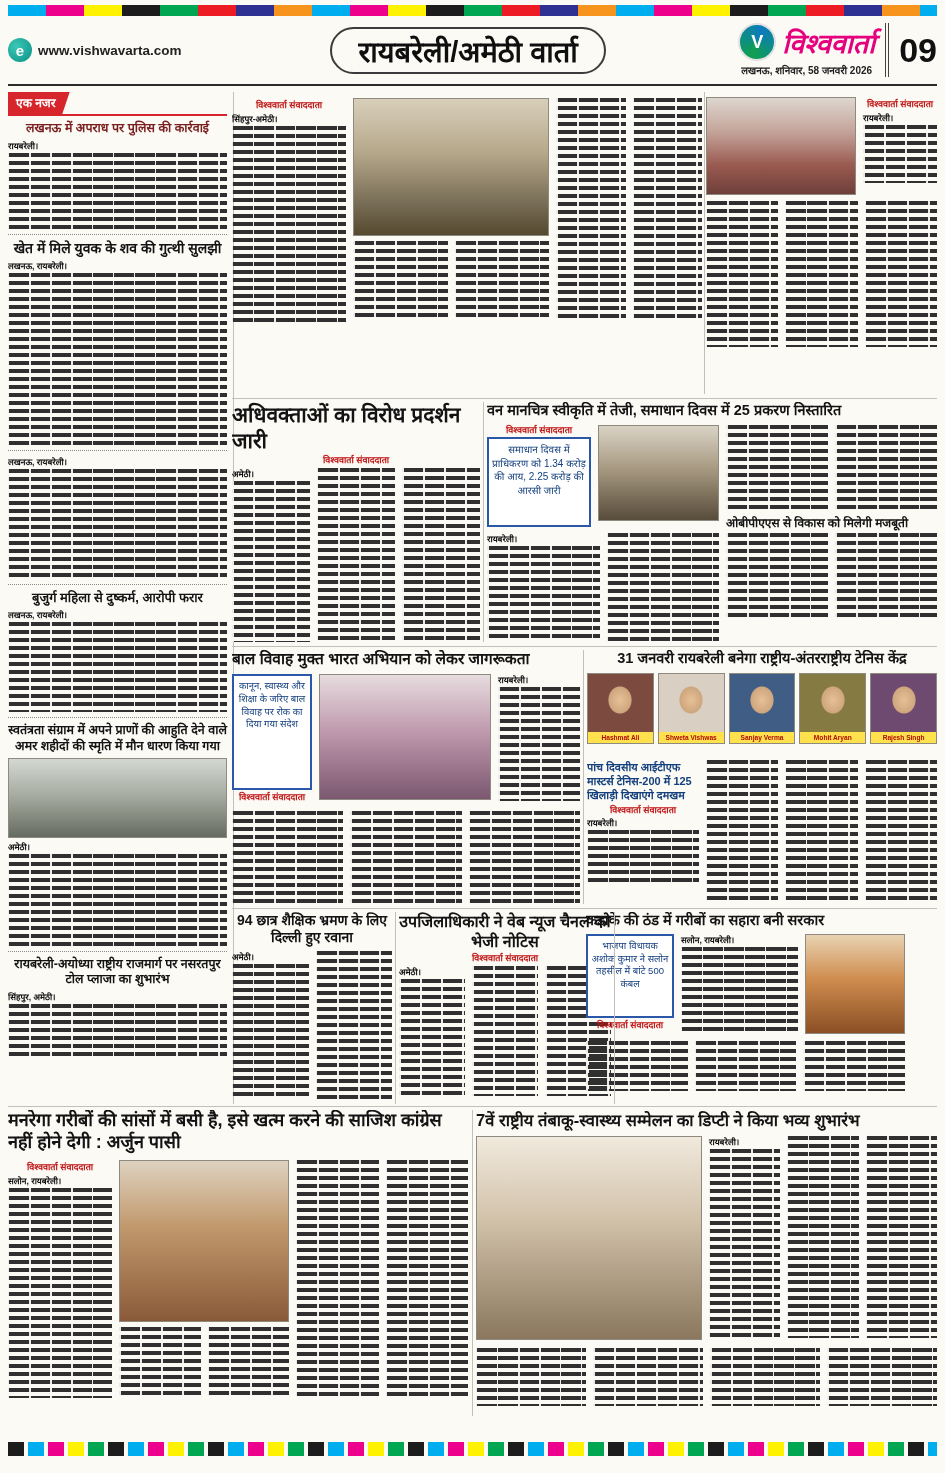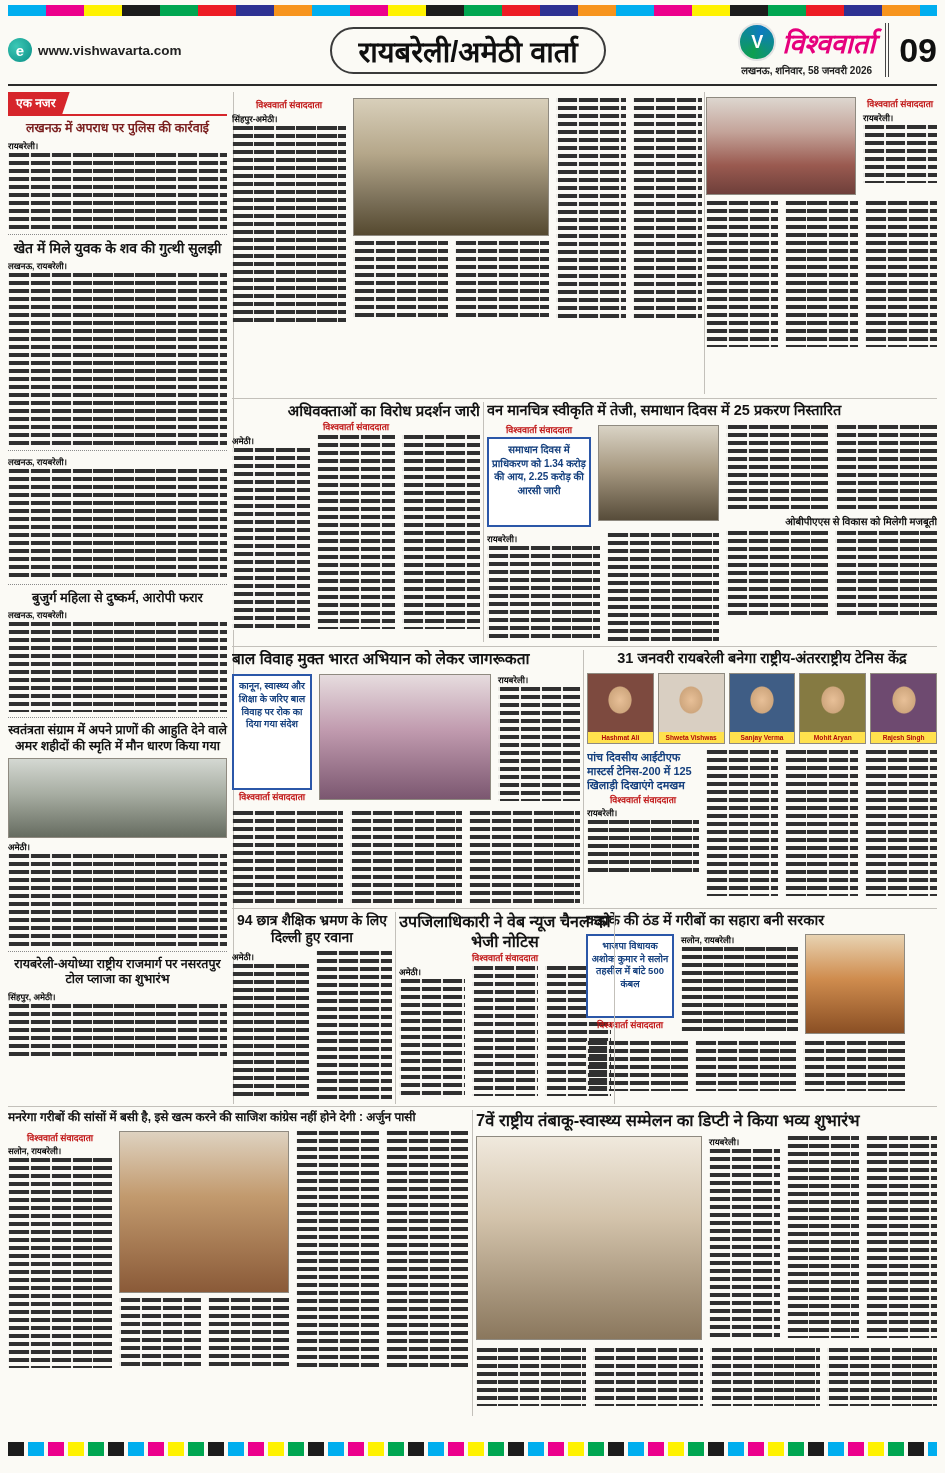--- a/index.html
+++ b/index.html
@@ -13,21 +13,21 @@
   .vline{position:absolute;width:1px;background:#c3c0ba}
   .hl{font-weight:bold;color:#131313;line-height:1.22;margin:0}
   .byline{color:#c01414;font-weight:bold;font-size:9px;text-align:center;margin:2px 0;line-height:1.2}
   .dateline{font-size:8.5px;font-weight:bold;color:#101010;display:block;margin-bottom:2px}
   .sim{background:
     repeating-linear-gradient(90deg,rgba(251,250,245,.92) 0 1.5px,rgba(251,250,245,0) 1.5px 21px),
     repeating-linear-gradient(180deg,#303030 0 4px,transparent 4px 8px)}
   .cols{display:flex;gap:7px}
   .col{flex:1}
   .photo{border:1px solid #8f8a80}
-  .infobox{border:2px solid #2b57a8;color:#15407e;font-weight:bold;text-align:center;padding:4px 3px;line-height:1.35;background:#fff}
+  .infobox{border:2px solid #2b57a8;color:#15407e;font-weight:normal;text-align:center;padding:4px 3px;line-height:1.35;background:#fff}
   .subhead{font-weight:bold;color:#131313;line-height:1.2}
   .caption-blue{color:#15407e;font-weight:bold;line-height:1.3}
   
   .elogo{width:24px;height:24px;border-radius:50%;background:radial-gradient(circle at 35% 35%,#3cc8b6,#0a8f86);color:#fff;font-weight:bold;font-size:15px;display:flex;align-items:center;justify-content:center;flex:none}
   .pill{border:2.5px solid #3b3b3b;border-radius:28px;padding:2px 26px;font-size:29px;font-weight:bold;color:#0f0f0f;white-space:nowrap}
   .vlogo{width:34px;height:34px;border-radius:50%;background:conic-gradient(from 200deg,#0f9f4f,#0c7bbf,#0f9f4f);color:#fff;font-weight:bold;font-size:18px;display:flex;align-items:center;justify-content:center;border:2px solid #e2e2e2;flex:none}
   .brand{color:#e6007d;font-size:27px;font-weight:bold;font-style:italic;white-space:nowrap}
   .edition{font-size:10px;font-weight:bold;color:#222;margin-top:2px;white-space:nowrap}
   .dbl{width:2px;height:54px;border-left:1.5px solid #444;border-right:1.5px solid #444;display:inline-block}
   .pnum{font-size:34px;font-weight:bold;color:#101010}
@@ -138,21 +138,21 @@
       </div>
     </div>
     <div class="cols" style="margin-top:6px">
       <div class="sim col" style="height:146px"></div>
       <div class="sim col" style="height:146px"></div>
       <div class="sim col" style="height:146px"></div>
     </div>
   </section>
 
   <section class="sec" style="left:232px;top:402px;width:248px;height:240px">
-    <h2 class="hl" style="font-size:15px;text-align:right">अधिवक्ताओं का विरोध प्रदर्शन जारी</h2>
+    <h2 class="hl" style="font-size:21px;text-align:left">अधिवक्ताओं का विरोध प्रदर्शन जारी</h2>
     <div class="byline">विश्ववार्ता संवाददाता</div>
     <div class="cols">
       <div class="col">
         <span class="dateline">अमेठी।</span>
         <div class="sim" style="height:182px"></div>
       </div>
       <div class="sim col" style="height:194px"></div>
       <div class="sim col" style="height:194px"></div>
     </div>
   </section>
@@ -174,21 +174,21 @@
             <div class="sim" style="height:102px"></div>
           </div>
           <div class="sim col" style="height:112px"></div>
         </div>
       </div>
       <div class="col">
         <div class="cols">
           <div class="sim col" style="height:86px"></div>
           <div class="sim col" style="height:86px"></div>
         </div>
-        <h3 class="subhead" style="font-size:10px;margin:5px 0 3px;text-align:right">ओबीपीएएस से विकास को मिलेगी मजबूती</h3>
+        <h3 class="subhead" style="font-size:12px;margin:5px 0 3px;text-align:left">ओबीपीएएस से विकास को मिलेगी मजबूती</h3>
         <div class="cols">
           <div class="sim col" style="height:86px"></div>
           <div class="sim col" style="height:86px"></div>
         </div>
       </div>
     </div>
   </section>
 
   <section class="sec" style="left:232px;top:650px;width:348px;height:254px">
     <h2 class="hl" style="font-size:15.5px">बाल विवाह मुक्त भारत अभियान को लेकर जागरूकता</h2>
@@ -227,21 +227,21 @@
       </div>
       <div class="head">
         <div class="img" style="background:#857a42"></div>
         <div class="nm">Mohit Aryan</div>
       </div>
       <div class="head">
         <div class="img" style="background:#6e4a70"></div>
         <div class="nm">Rajesh Singh</div>
       </div>
     </div>
-    <div class="cols" style="margin-top:6px">
+    <div class="cols" style="margin-top:16px">
       <div style="width:112px">
         <div class="caption-blue" style="font-size:11px">पांच दिवसीय आईटीएफ मास्टर्स टेनिस-200 में 125 खिलाड़ी दिखाएंगे दमखम</div>
         <div class="byline">विश्ववार्ता संवाददाता</div>
         <span class="dateline">रायबरेली।</span>
         <div class="sim" style="height:56px"></div>
       </div>
       <div class="sim col" style="height:146px"></div>
       <div class="sim col" style="height:146px"></div>
       <div class="sim col" style="height:146px"></div>
     </div>
@@ -285,21 +285,21 @@
       <div class="photo" style="width:98px;height:98px;background:linear-gradient(180deg,#e8d3b2 0%,#cf8c4e 45%,#8a4f24 100%)"></div>
     </div>
     <div class="cols" style="margin-top:6px">
       <div class="sim col" style="height:50px"></div>
       <div class="sim col" style="height:50px"></div>
       <div class="sim col" style="height:50px"></div>
     </div>
   </section>
 
   <section class="sec" style="left:8px;top:1110px;width:460px;height:306px">
-    <h1 class="hl" style="font-size:12px">मनरेगा गरीबों की सांसों में बसी है, इसे खत्म करने की साजिश कांग्रेस नहीं होने देगी : अर्जुन पासी</h1>
+    <h1 class="hl" style="font-size:18px">मनरेगा गरीबों की सांसों में बसी है, इसे खत्म करने की साजिश कांग्रेस नहीं होने देगी : अर्जुन पासी</h1>
     <div class="cols" style="margin-top:6px">
       <div style="width:104px">
         <div class="byline">विश्ववार्ता संवाददाता</div>
         <span class="dateline">सलोन, रायबरेली।</span>
         <div class="sim" style="height:210px"></div>
       </div>
       <div style="width:170px">
         <div class="photo" style="height:160px;background:linear-gradient(180deg,#ded2c0 0%,#c29a6e 40%,#8a5a38 100%)"></div>
         <div class="cols" style="margin-top:5px">
           <div class="sim col" style="height:72px"></div>

